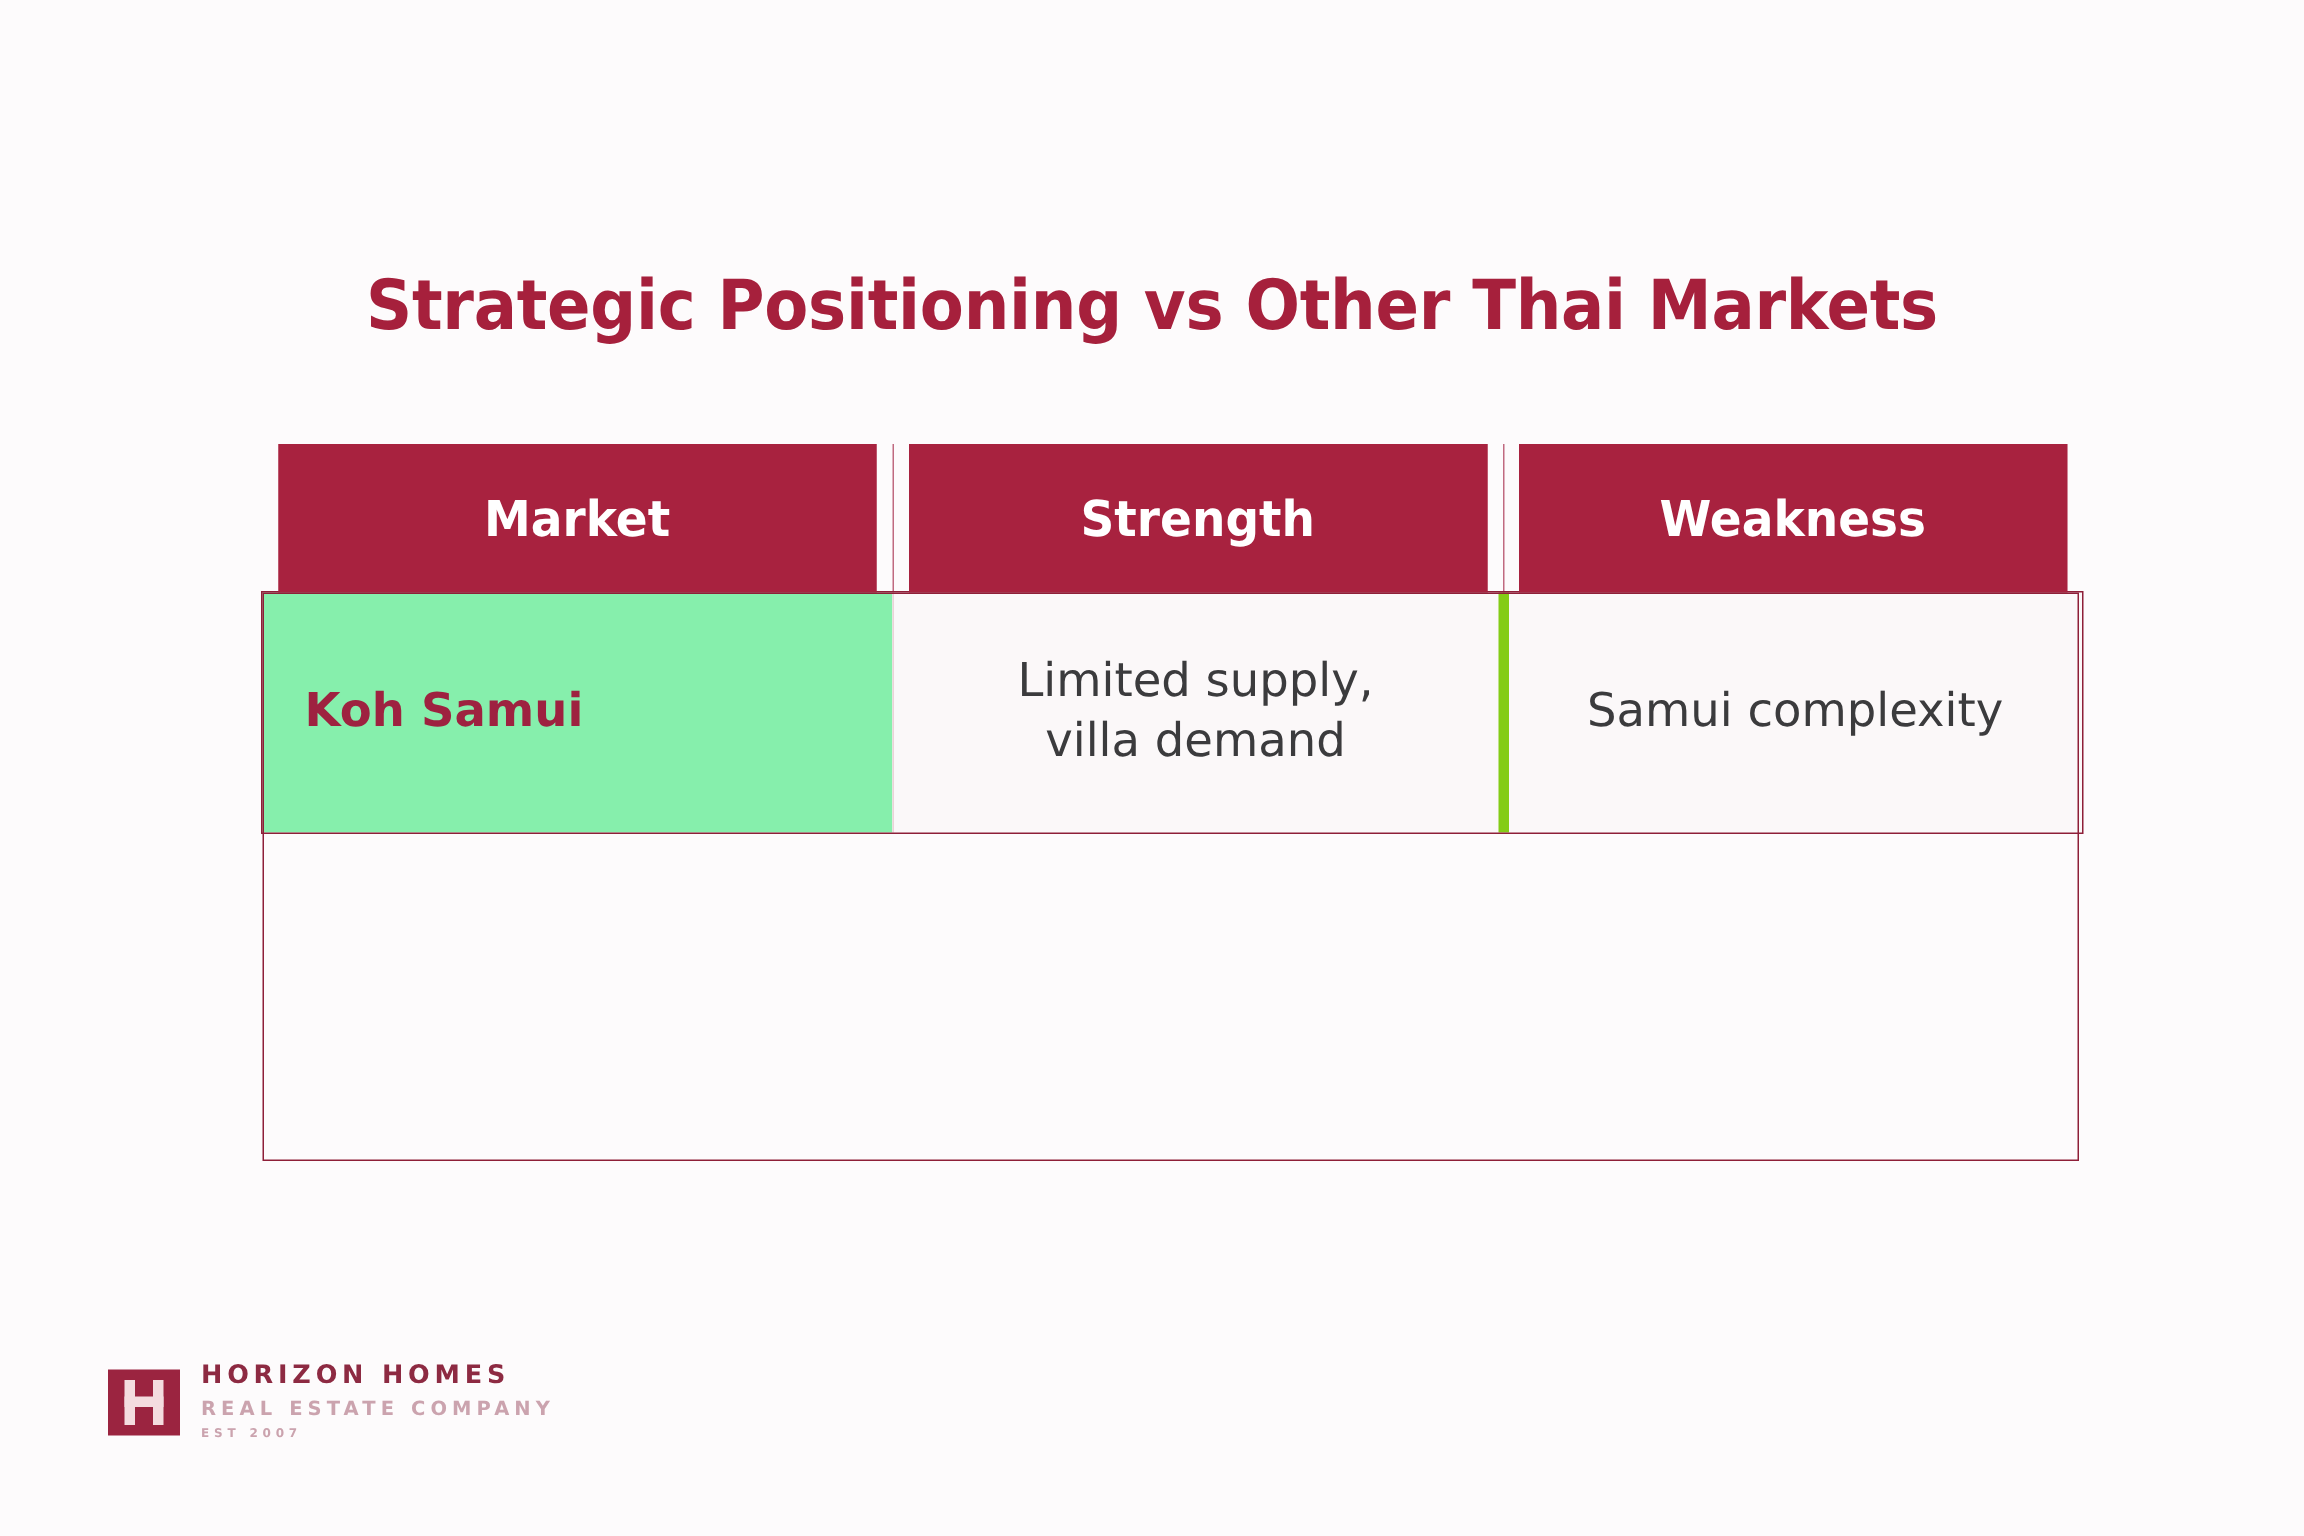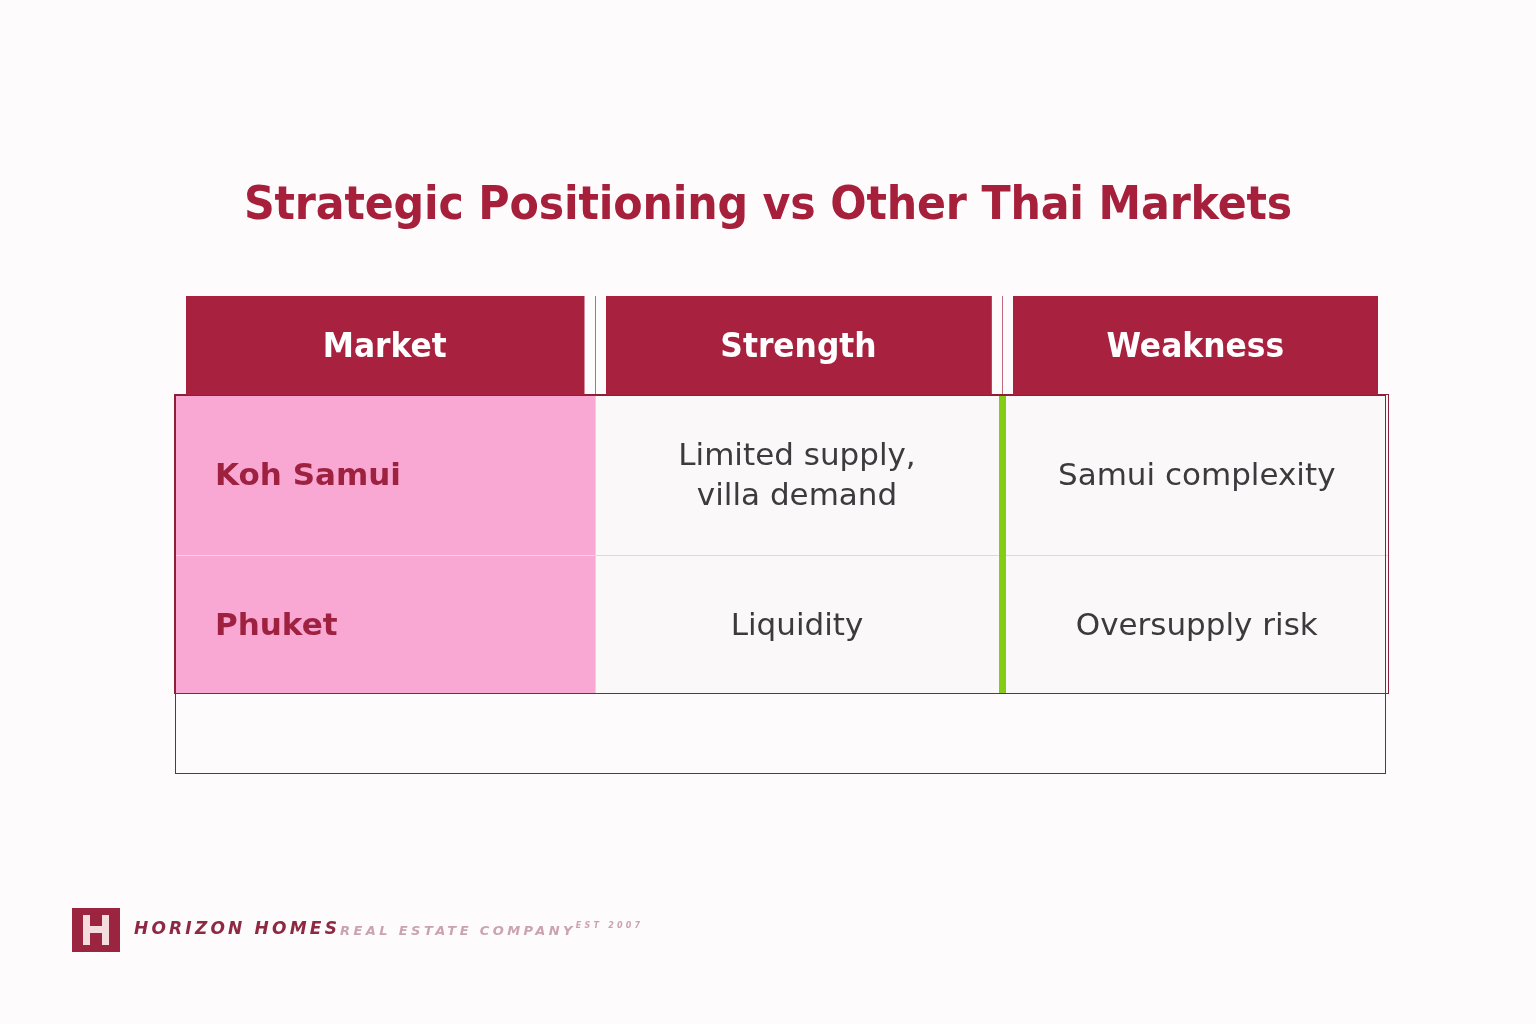--- a/index.html
+++ b/index.html
@@ -70,25 +70,25 @@
     vertical-align: middle;
     padding: 10px 14px;
     border-bottom: 1px solid #e9d3d9;
     border-right: 7px solid #84cc16;
     line-height: 1.28;
   }
   table.matrix tbody tr:last-child td { border-bottom: none; }
   table.matrix tbody td:last-child { border-right: none; }
 
   table.matrix tbody td.market-cell {
-    background: #f9a8d4;
+    background: #86efac;
     color: #9e2240;
     font-weight: bold;
     text-align: left;
-    padding-left: 40px;
+    padding-left: 28px;
     border-right: 1px solid #ecd2d8;
     border-bottom: 1px solid #f0d9de;
   }
 
   tbody.matrix-body {
     outline: 1px solid #8e1f38;
   }
   .body-border {
     position: absolute;
     left: 175px;
@@ -133,22 +133,22 @@
     position: absolute;
     left: 11px;
     top: 18px;
     width: 26px;
     height: 7px;
     background: #f4dcdf;
   }
   .logo-text {
     margin-left: 14px;
     display: flex;
+    flex-direction: column;
     justify-content: center;
-    font-style: italic;
   }
   .logo-name {
     color: #8d2a42;
     font-size: 17px;
     font-weight: bold;
     letter-spacing: 3.2px;
     line-height: 1.15;
   }
   .logo-sub {
     color: #cba3ae;
@@ -186,25 +186,20 @@
         <th>Strength</th>
         <th>Weakness</th>
       </tr>
     </thead>
     <tbody class="matrix-body">
       <tr class="row-1">
         <td class="market-cell">Koh Samui</td>
         <td>Limited supply,<br>villa demand</td>
         <td>Samui complexity</td>
       </tr>
-      <tr class="row-2">
-        <td class="market-cell">Phuket</td>
-        <td>Liquidity</td>
-        <td>Oversupply risk</td>
-      </tr>
     </tbody>
   </table>
 </div>
 <div class="body-border"></div>
 
 <div class="logo">
   <div class="logo-mark">
     <div class="bar-left"></div>
     <div class="bar-mid"></div>
     <div class="bar-right"></div>

